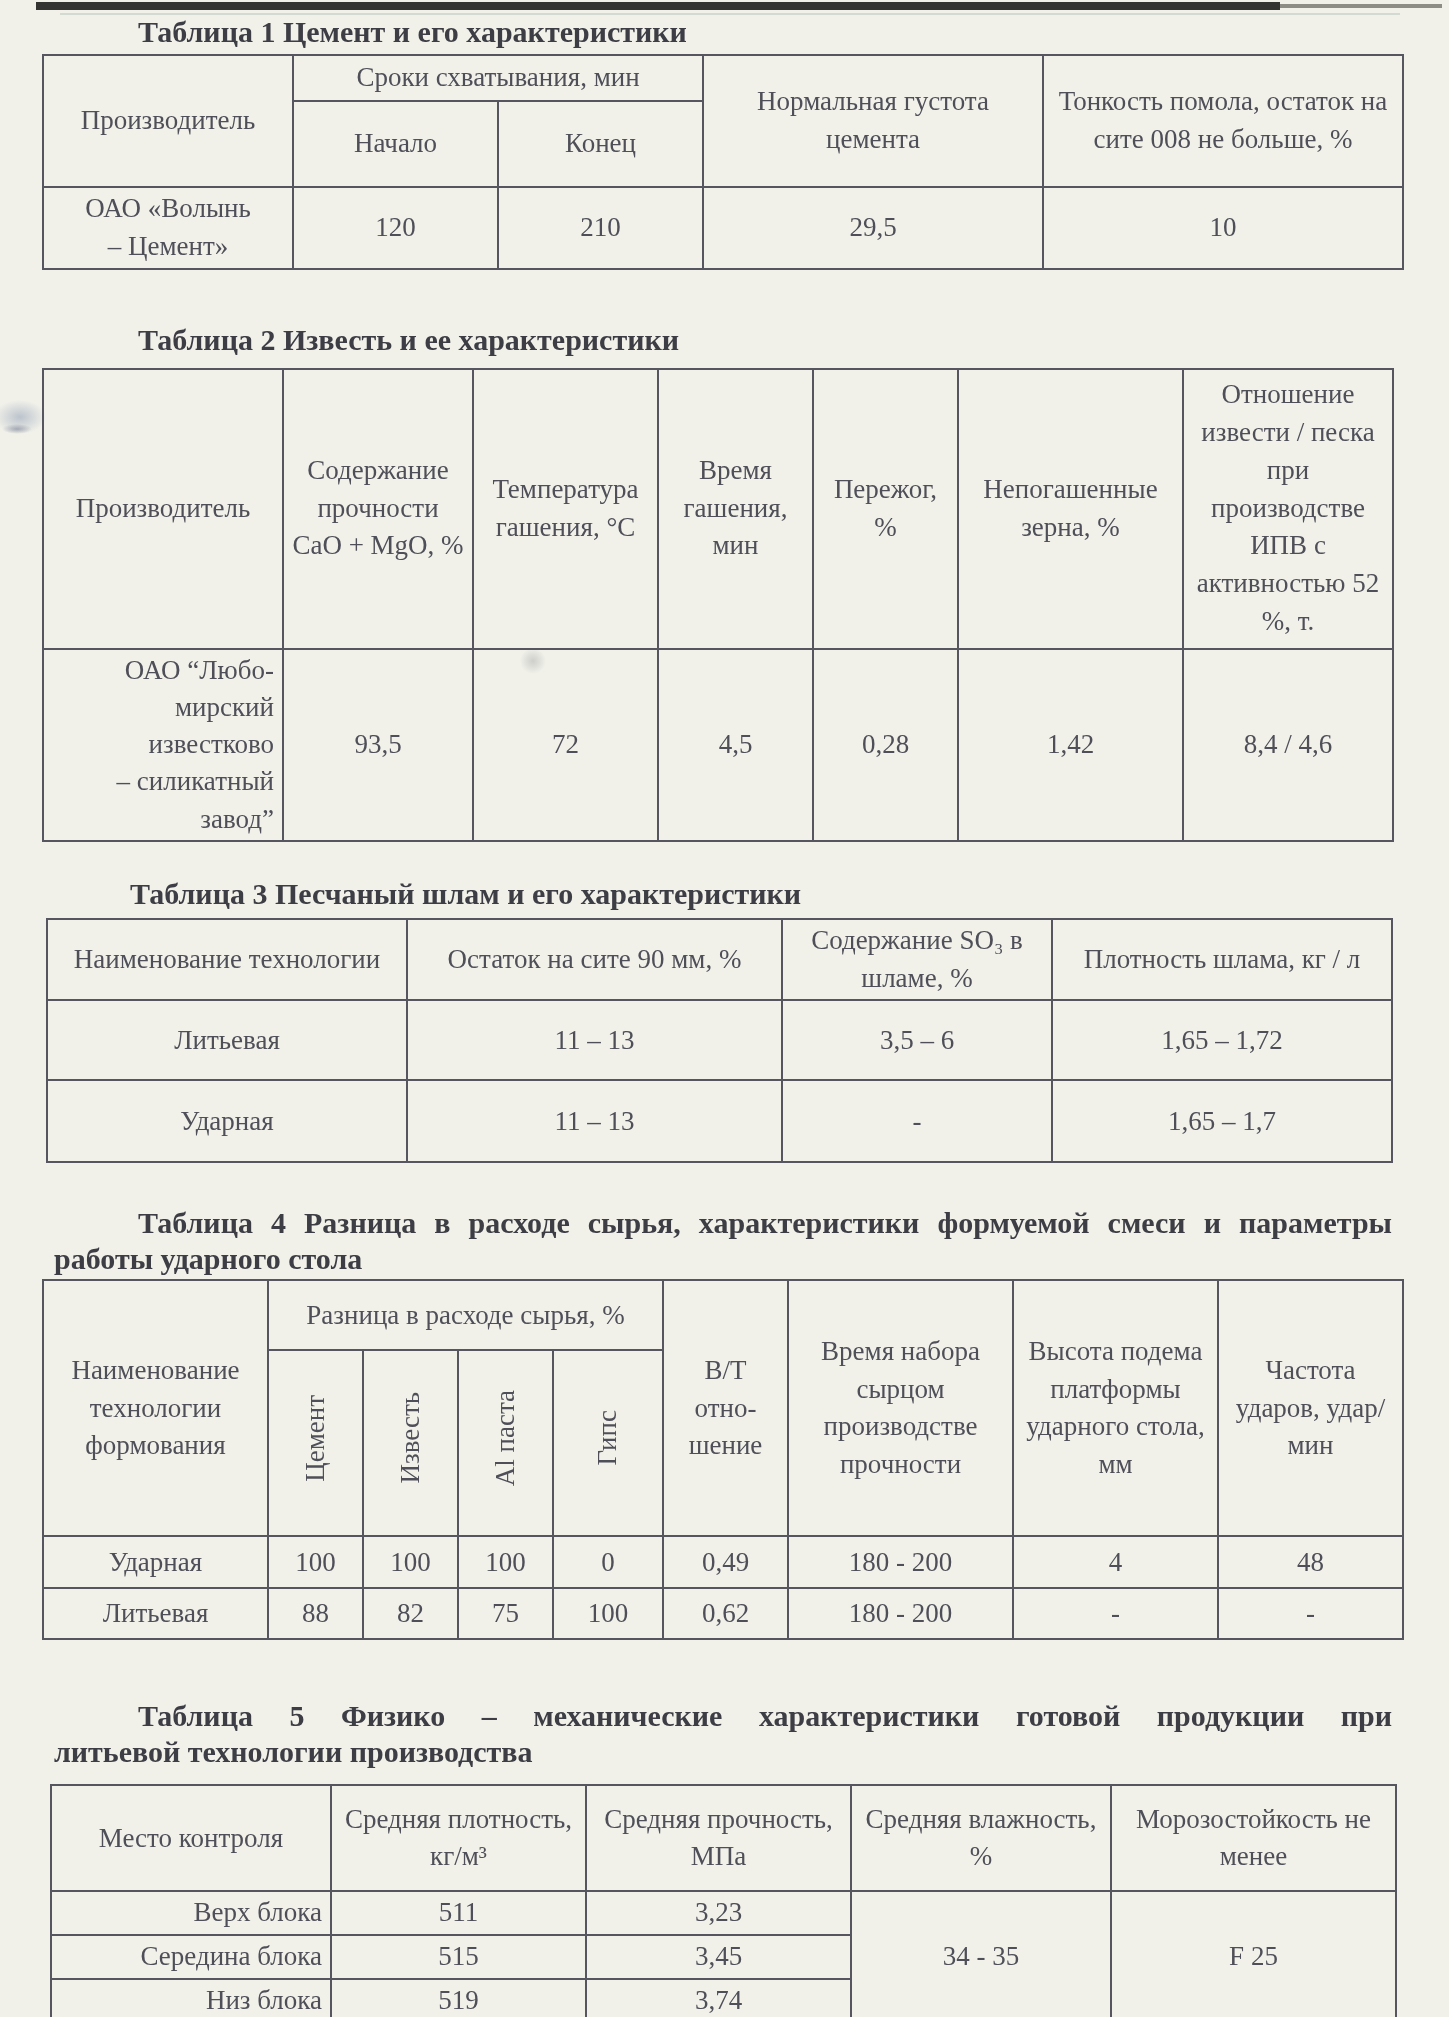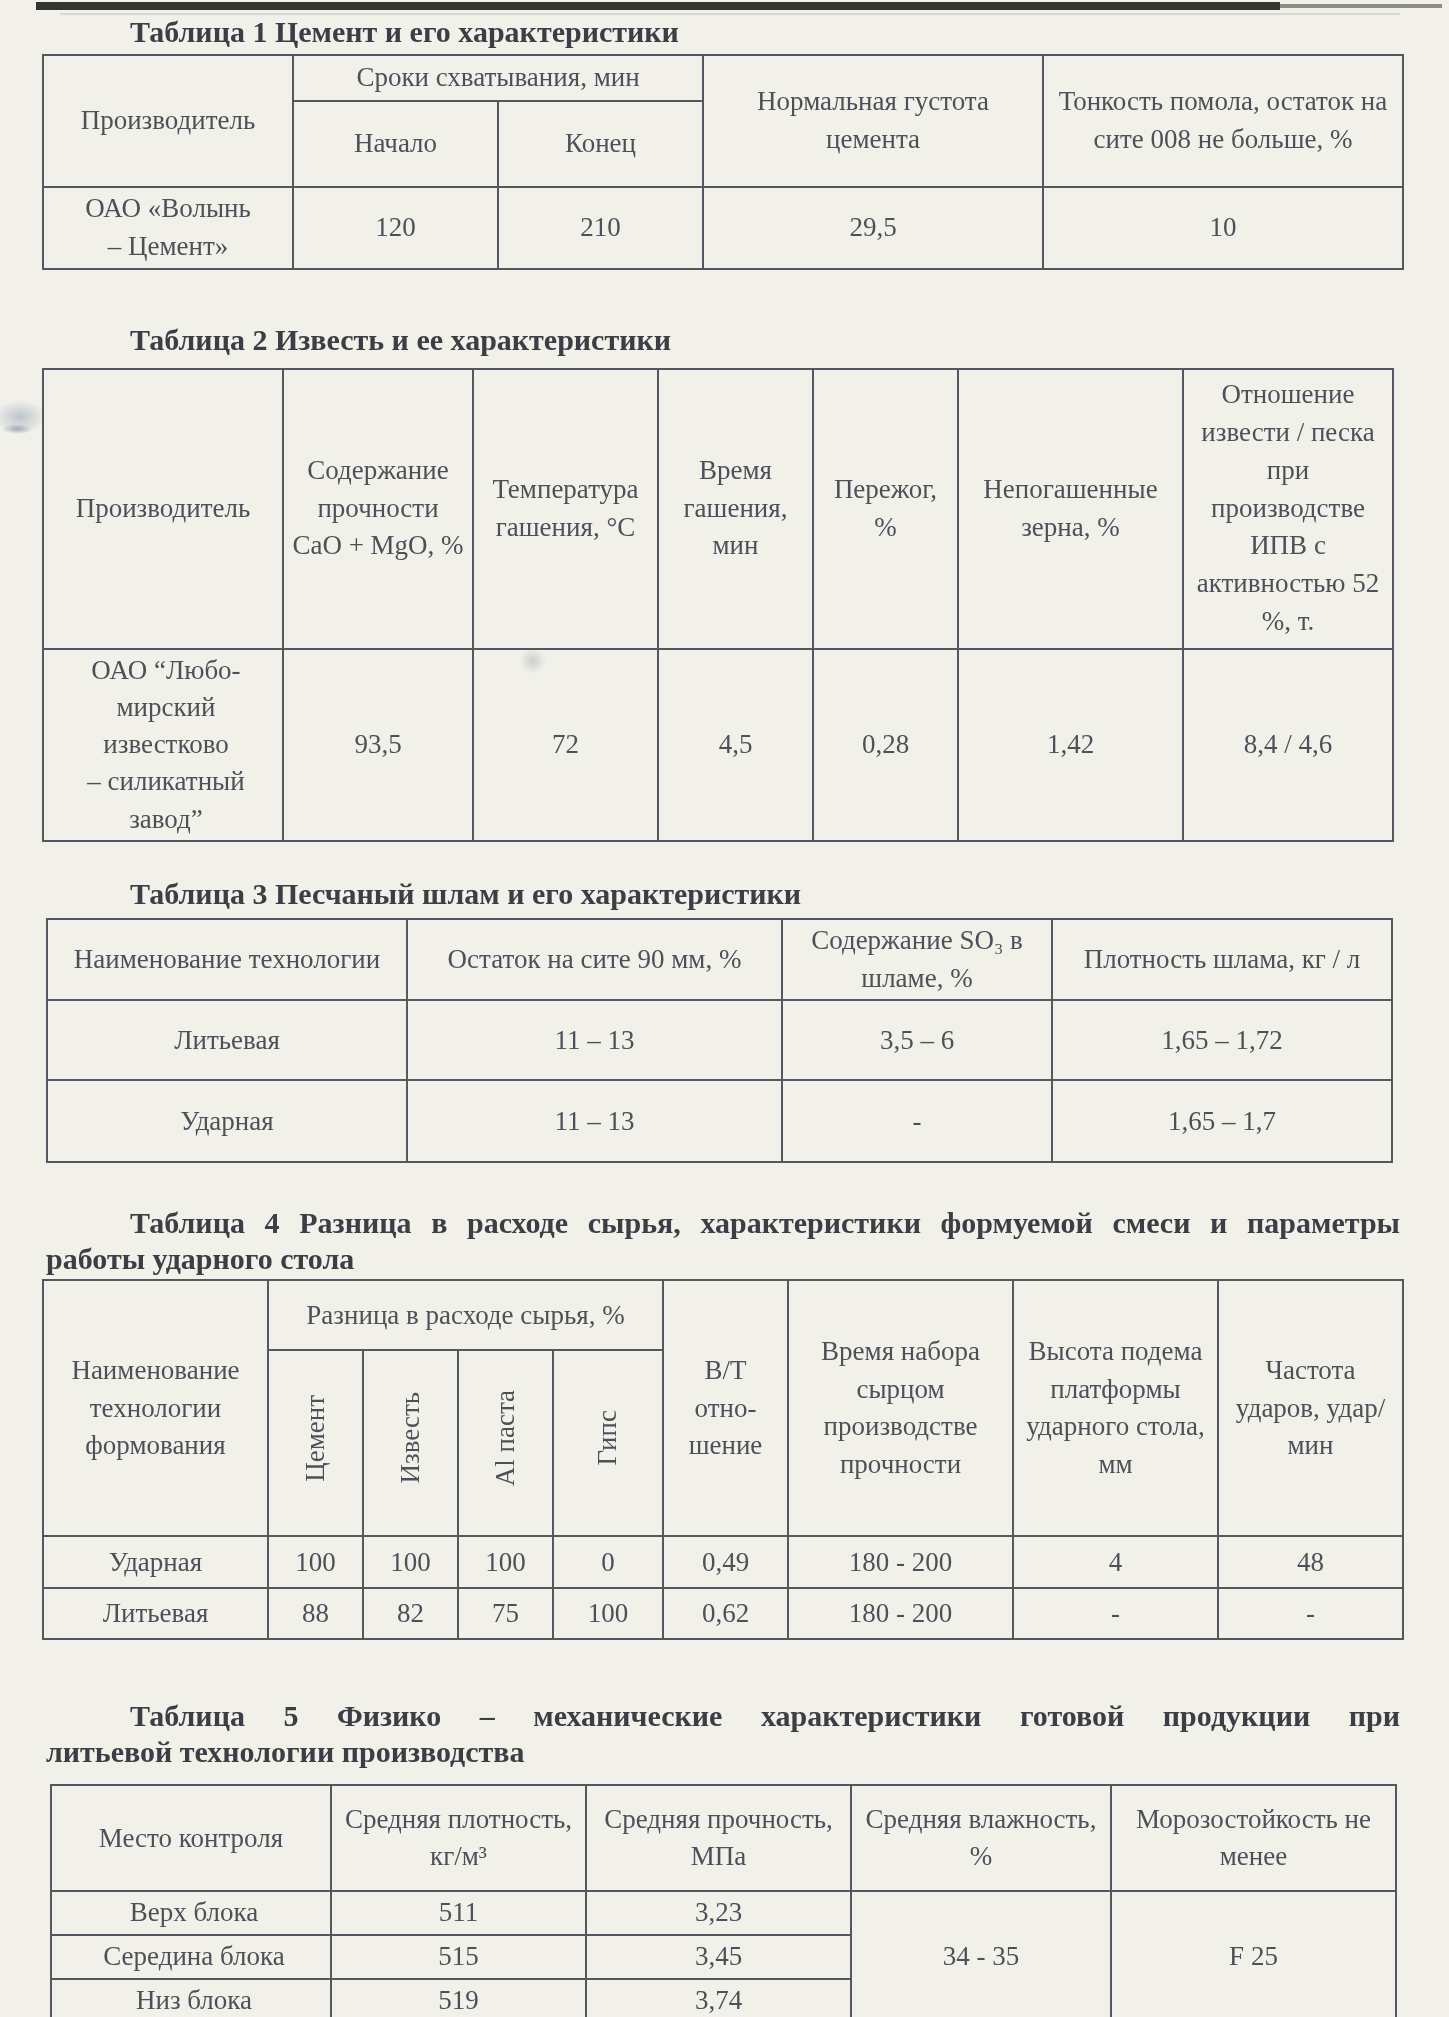--- a/index.html
+++ b/index.html
@@ -19,34 +19,34 @@
   .sm1{left:-6px;top:400px;width:52px;height:34px;
        background:radial-gradient(closest-side,rgba(90,110,150,.35),rgba(90,110,150,0));}
   .sm2{left:2px;top:424px;width:30px;height:10px;
        background:radial-gradient(closest-side,rgba(70,80,110,.4),rgba(70,80,110,0));}
   .sm3{left:520px;top:648px;width:26px;height:26px;
        background:radial-gradient(closest-side,rgba(80,80,90,.22),rgba(80,80,90,0));}
   .content{position:absolute;left:42px;top:0;width:1362px;}
 
   .tbl-title{
     font-weight:bold;font-size:30px;line-height:36px;color:#3d3d45;
-    text-indent:84px;margin:4px;
+    text-indent:84px;margin:12px;
   }
   .tbl-title .just{display:block;text-align:justify;text-align-last:justify;text-indent:84px;}
   .tbl-title .l2{display:block;text-indent:0;text-align:left;}
 
   table{border-collapse:collapse;table-layout:fixed;}
   th,td{
     border:2px solid #565660;
     font-weight:normal;font-size:27px;line-height:1.4;
     text-align:center;vertical-align:middle;
     padding:2px 8px;overflow:hidden;
   }
   .ml{white-space:pre-line;}
-  .left{text-align:center;padding-left:14px;}
+  .left{text-align:right;padding-left:14px;}
   .t2 td.producer{line-height:1.38;}
   .vert{
     writing-mode:vertical-rl;transform:rotate(180deg);
     display:inline-block;line-height:1.1;
   }
   .m-t1-title{margin-top:14px;margin-bottom:4px;}
   .m-t1{margin-top:0;}
   .m-t2-title{margin-top:52px;margin-bottom:10px;}
   .m-t3-title{margin-top:34px;margin-bottom:6px;margin-left:4px;}
   .m-t4-title{margin-top:42px;margin-bottom:2px;}

